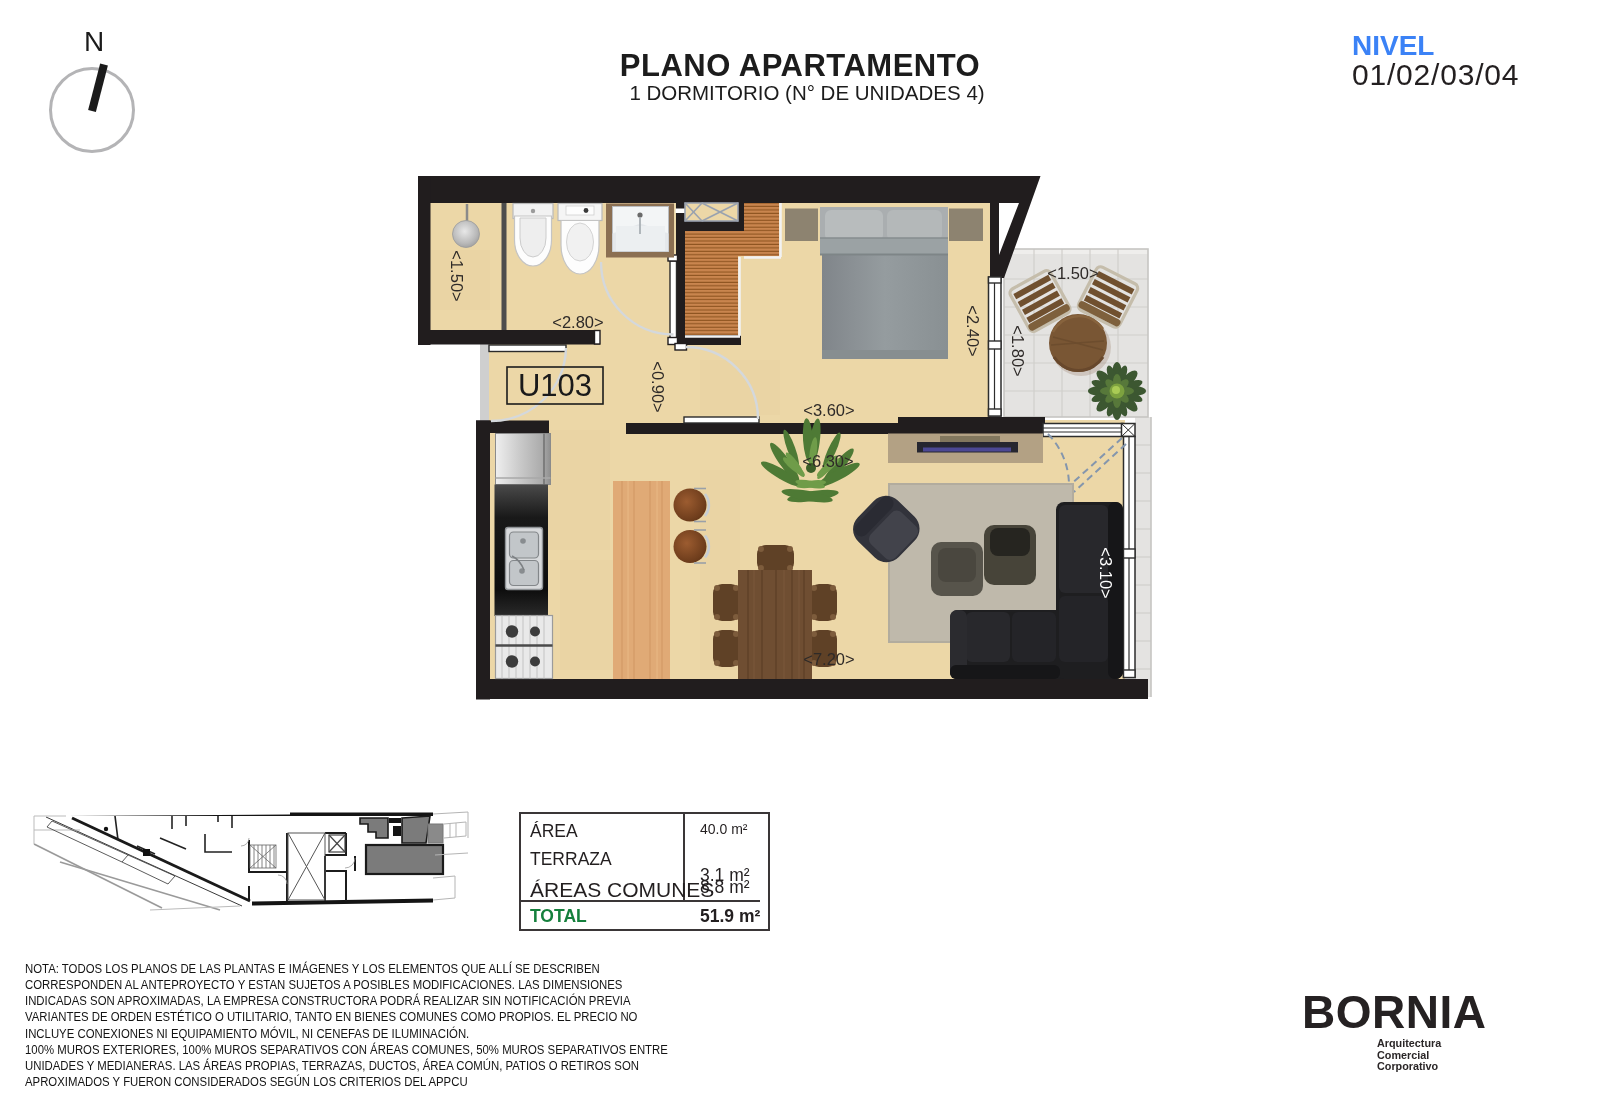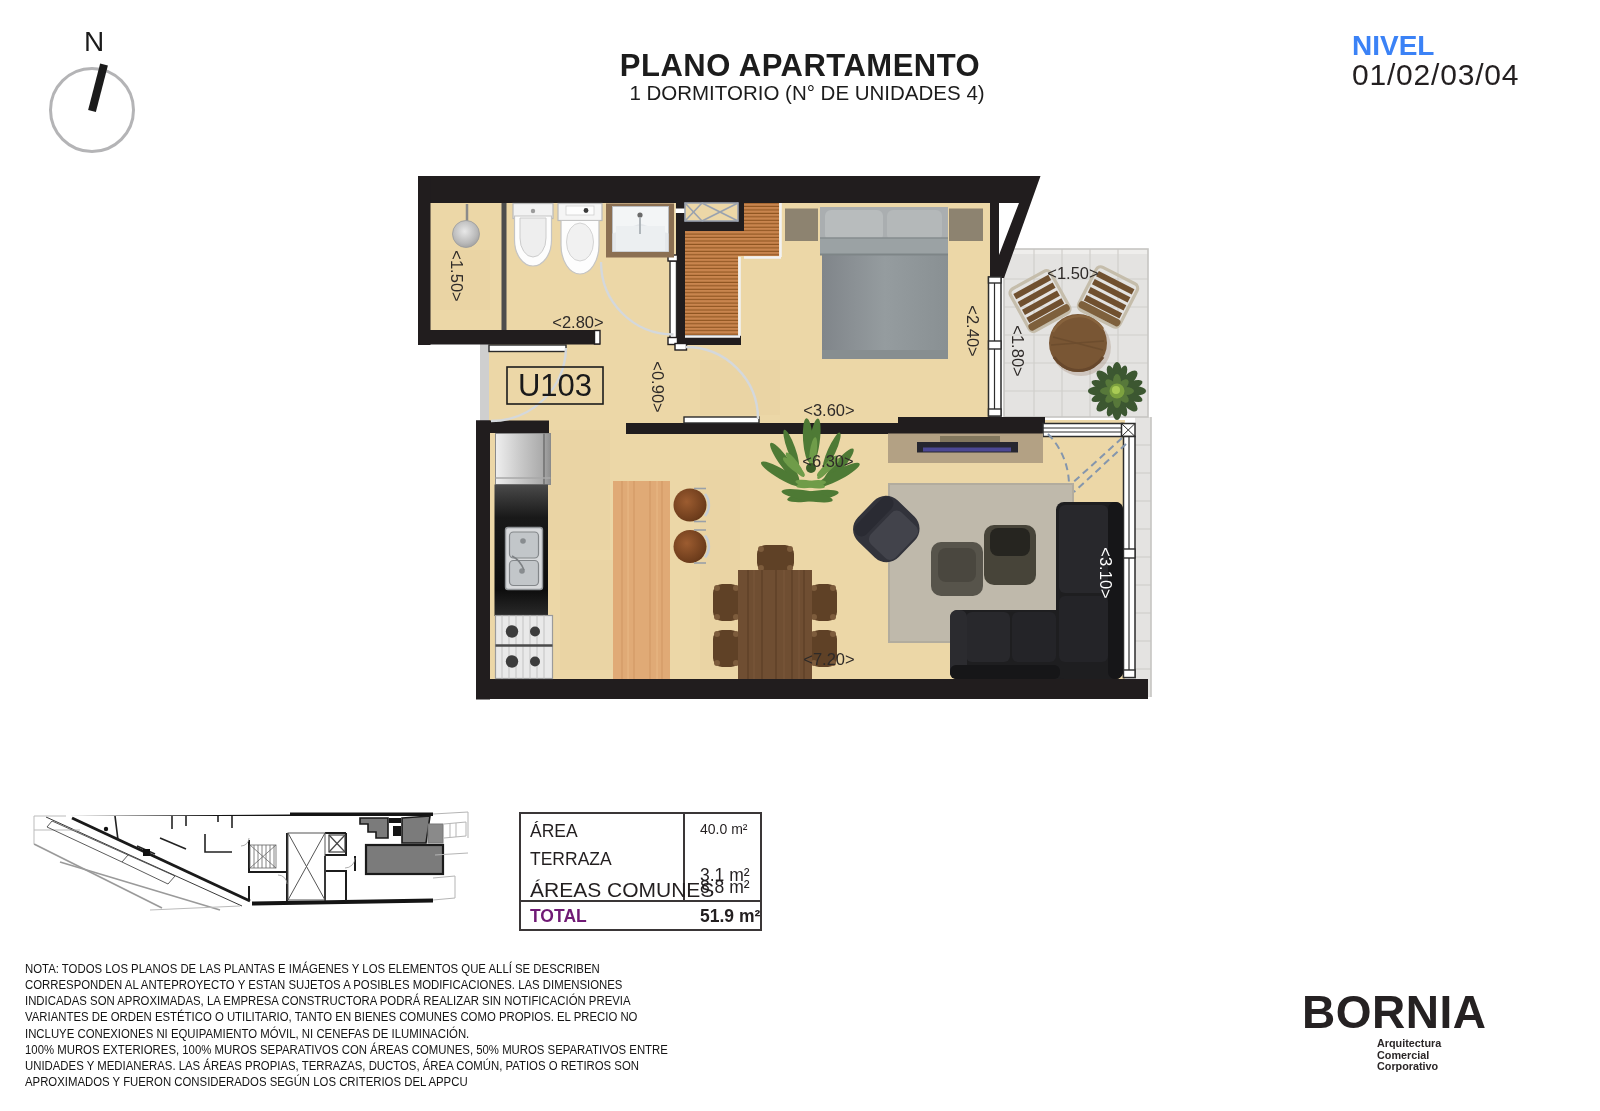--- a/index.html
+++ b/index.html
@@ -12,39 +12,39 @@
 
 <div class="abs" style="left:0;top:48px;width:1600px;text-align:center;font-size:31px;font-weight:bold;color:#1c1c1c;letter-spacing:0.5px;">PLANO APARTAMENTO</div>
 
 <div class="abs" style="left:0;top:81px;width:1614px;text-align:center;font-size:20.5px;color:#1c1c1c;">1 DORMITORIO (N° DE UNIDADES 4)</div>
 
 <div class="abs" style="left:1352px;top:30px;font-size:28px;font-weight:bold;color:#3b82f6;">NIVEL</div>
 
 <div class="abs" style="left:1352px;top:58px;font-size:30px;color:#231f20;letter-spacing:0.8px;">01/02/03/04</div>
 
 
-<div class="abs" style="left:519px;top:812px;width:239px;height:115px;border:2px solid #3a3637;">
+<div class="abs" style="left:519px;top:812px;width:239px;height:115px;border:2px solid #3a3637;padding-left:8px;">
 
   <div class="abs" style="left:162px;top:0;width:2px;height:86px;background:#3a3637;"></div>
 
   <div class="abs" style="left:0;top:86px;width:239px;height:2px;background:#3a3637;"></div>
 
   <div class="abs" style="left:9px;top:7px;font-size:17.5px;color:#231f20;">ÁREA</div>
 
   <div class="abs" style="left:179px;top:7px;font-size:14px;color:#231f20;white-space:nowrap;">40.0 m²</div>
 
   <div class="abs" style="left:9px;top:35px;font-size:17.5px;color:#231f20;">TERRAZA</div>
 
   <div class="abs" style="left:179px;top:51px;font-size:17.5px;color:#231f20;white-space:nowrap;">3.1 m²</div>
 
   <div class="abs" style="left:9px;top:64px;font-size:21px;color:#231f20;white-space:nowrap;">ÁREAS COMUNES</div>
 
   <div class="abs" style="left:179px;top:63px;font-size:17.5px;color:#231f20;white-space:nowrap;">8.8 m²</div>
 
-  <div class="abs" style="left:9px;top:92px;font-size:17.5px;font-weight:bold;color:#701a75;">TOTAL</div>
+  <div class="abs" style="left:9px;top:92px;font-size:17.5px;font-weight:bold;color:#15803d;">TOTAL</div>
 
   <div class="abs" style="left:179px;top:92px;font-size:17.5px;font-weight:bold;color:#231f20;white-space:nowrap;">51.9 m²</div>
 </div>
 
 <div class="abs" style="left:25px;top:961px;font-size:13.2px;line-height:16.15px;color:#141414;transform:scaleX(0.862);transform-origin:0 0;white-space:nowrap;">
 NOTA: TODOS LOS PLANOS DE LAS PLANTAS E IMÁGENES Y LOS ELEMENTOS QUE ALLÍ SE DESCRIBEN<br>
 CORRESPONDEN AL ANTEPROYECTO Y ESTAN SUJETOS A POSIBLES MODIFICACIONES. LAS DIMENSIONES<br>
 INDICADAS SON APROXIMADAS, LA EMPRESA CONSTRUCTORA PODRÁ REALIZAR SIN NOTIFICACIÓN PREVIA<br>
 VARIANTES DE ORDEN ESTÉTICO O UTILITARIO, TANTO EN BIENES COMUNES COMO PROPIOS. EL PRECIO NO<br>
 INCLUYE CONEXIONES NI EQUIPAMIENTO MÓVIL, NI CENEFAS DE ILUMINACIÓN.<br>

